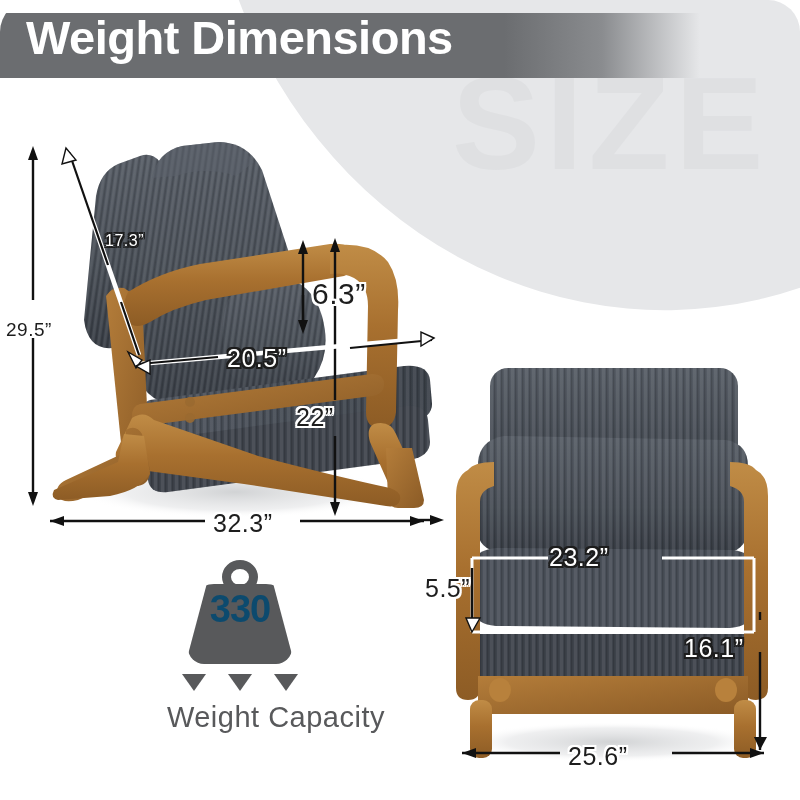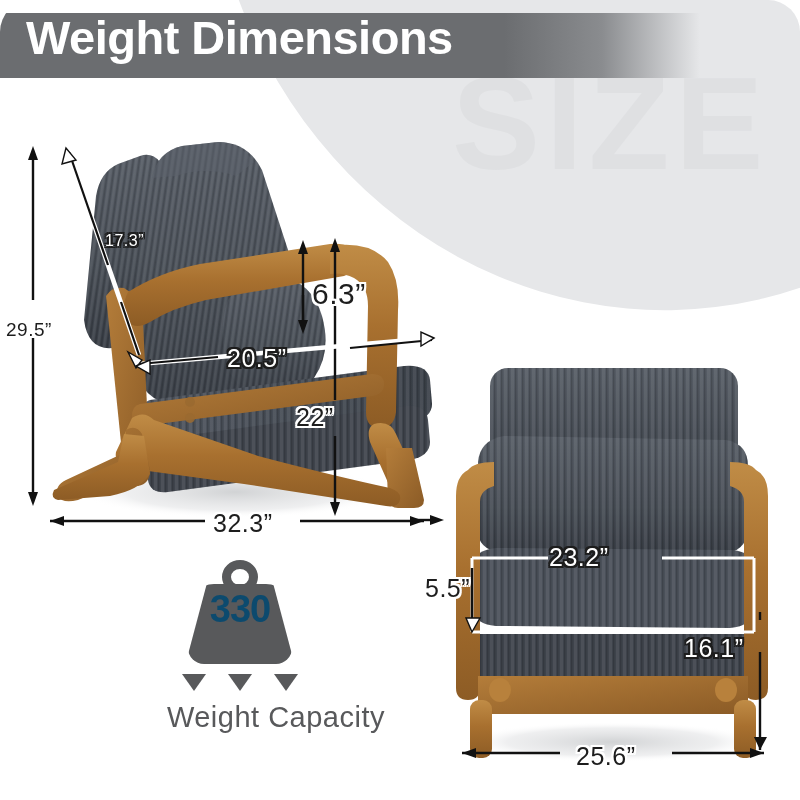--- a/index.html
+++ b/index.html
@@ -340,21 +340,21 @@
       <line x1="410" y1="520" x2="438" y2="520"></line>
     </g>
     <g fill="#111">
         <polygon points="444,520 430,515 430,525"></polygon>
       </g>
   </svg>
 
   <div class="dim white" style="left:549px;top:543px;font-size:25px;">23.2”</div>
   <div class="dim outlined" style="left:425px;top:574px;font-size:25px;">5.5”</div>
   <div class="dim white" style="left:684px;top:613px;font-size:25px;margin-top:21px;">16.1”</div>
-  <div class="dim outlined" style="left:568px;top:742px;font-size:25px;margin-left:8px;">25.6”</div>
+  <div class="dim outlined" style="left:568px;top:742px;font-size:25px;">25.6”</div>
 
   <div class="weight-block">
     <div class="weight-icon-wrap">
       <div class="weight-ring"></div>
       <div class="weight-body2"></div>
       <div class="weight-num">330</div>
     </div>
     <div class="tri-row">
       <div class="tri"></div>
       <div class="tri"></div>

